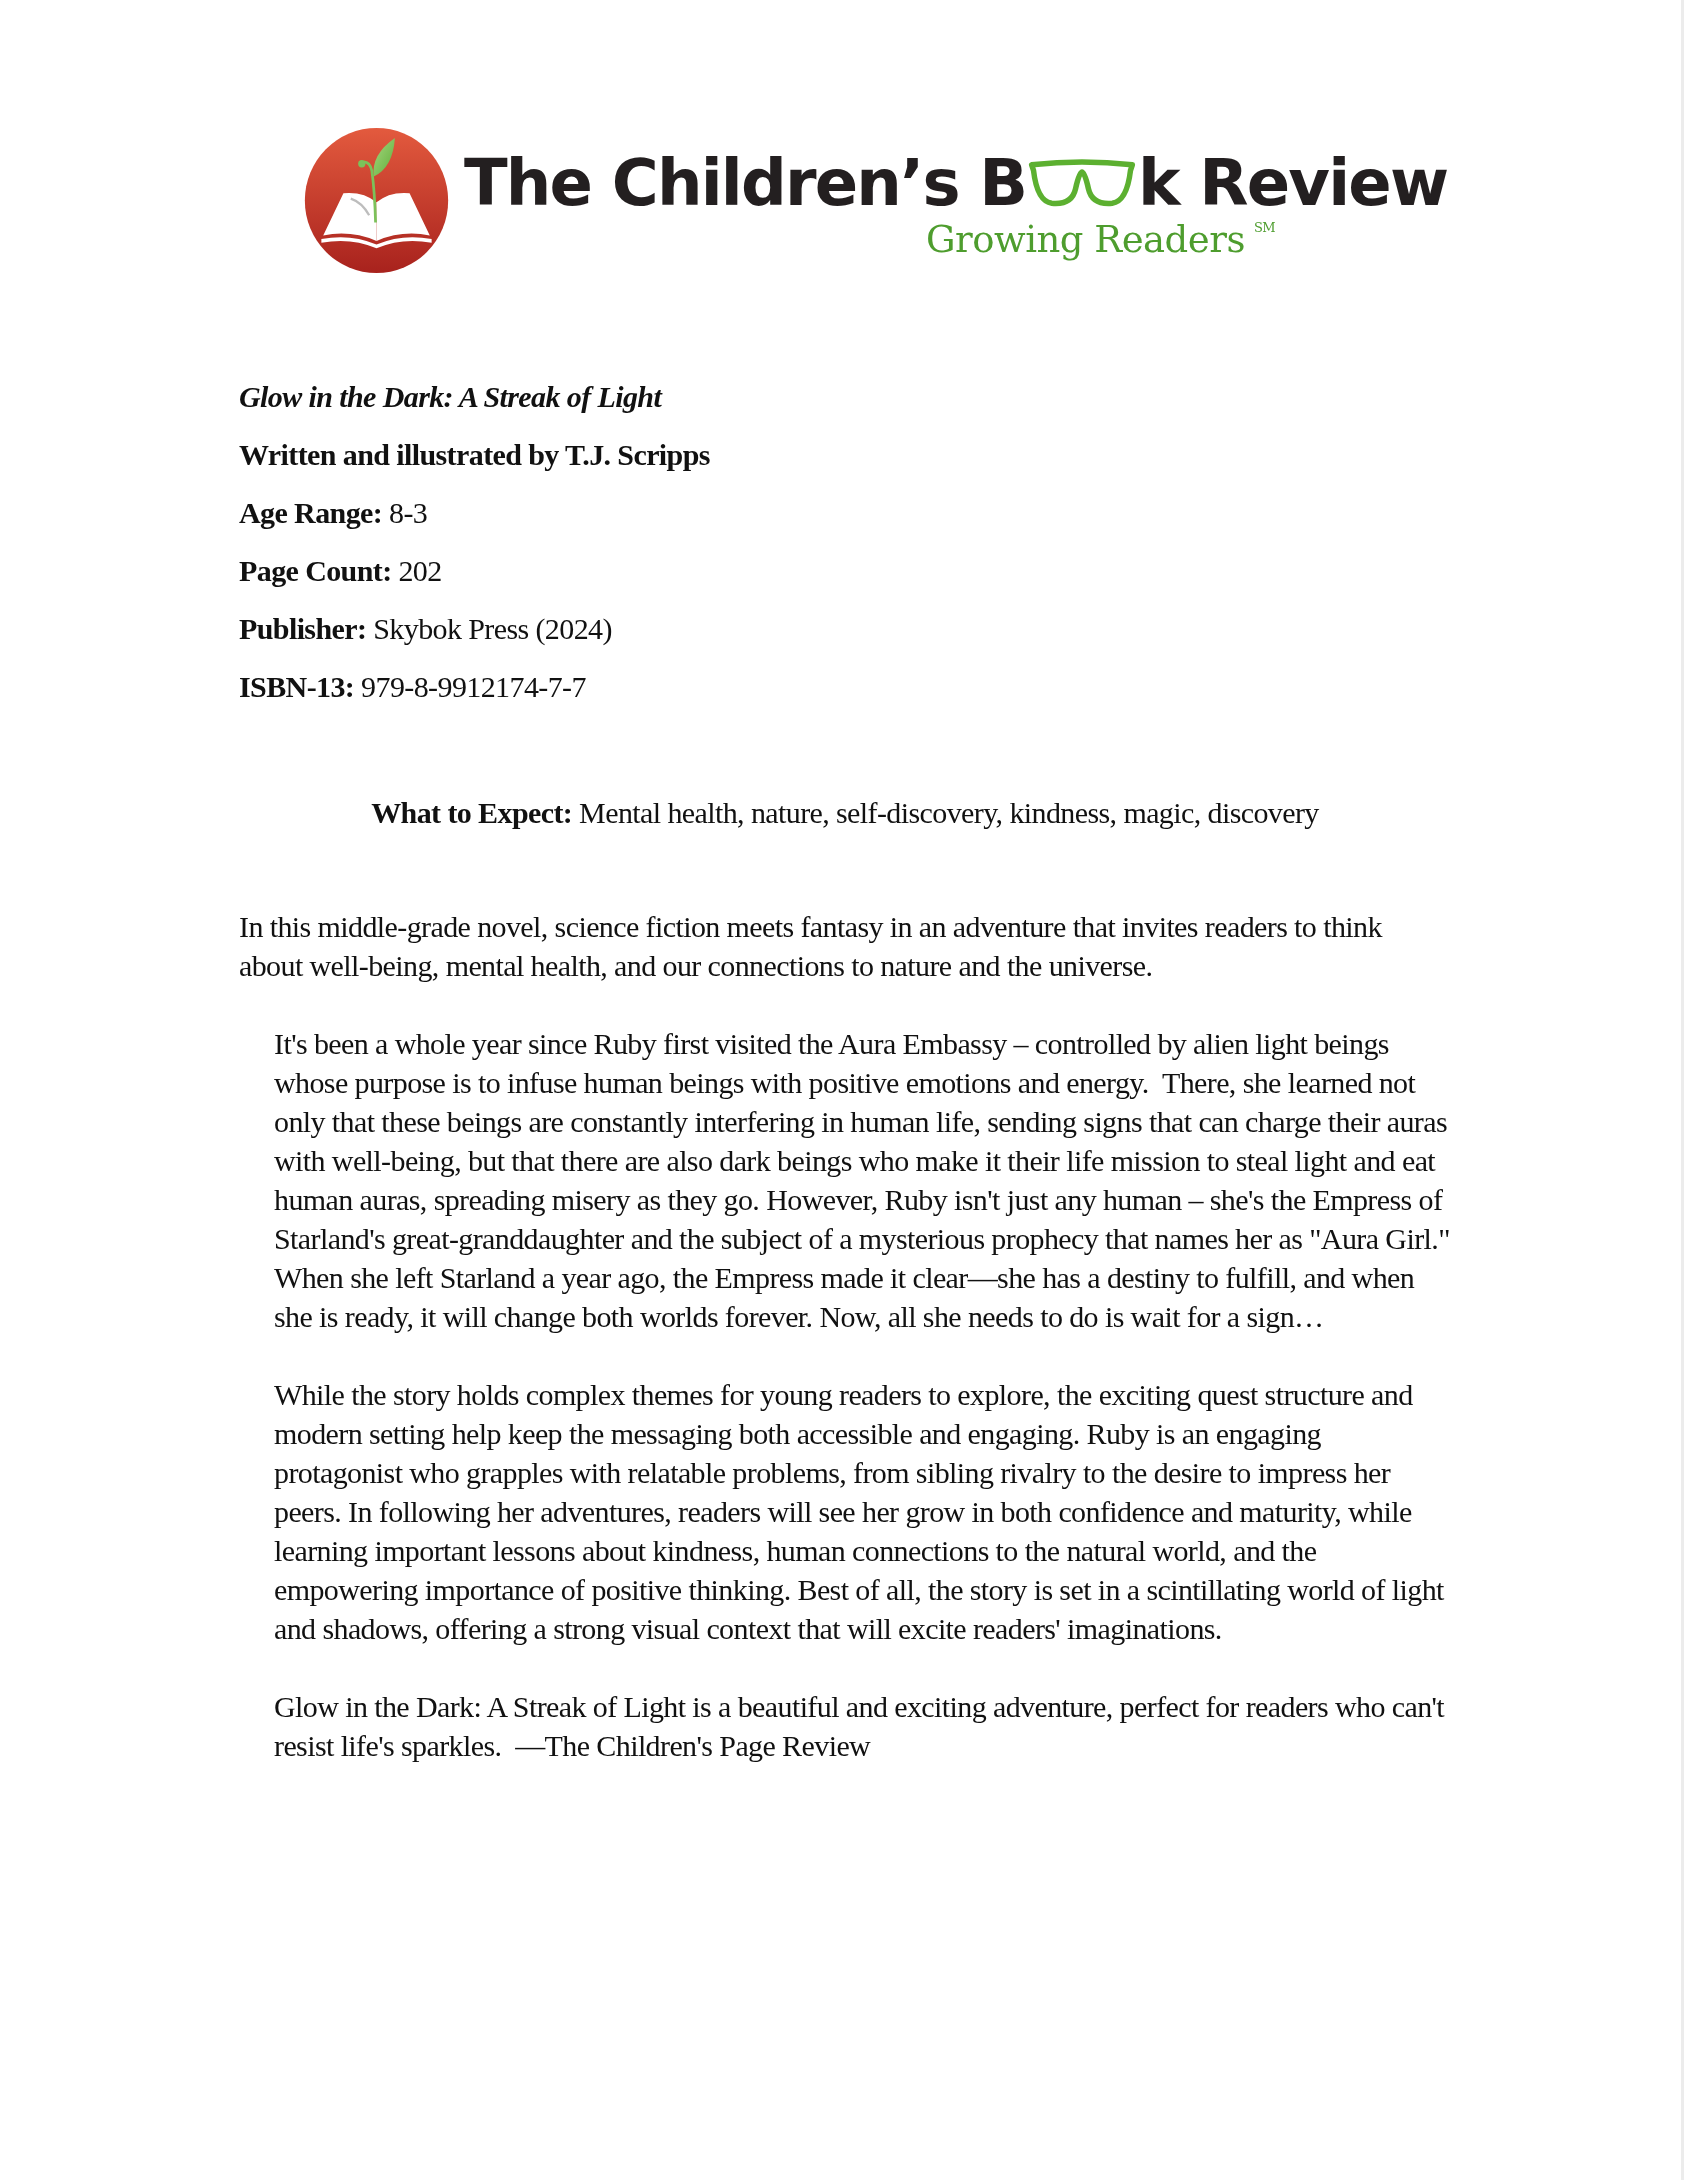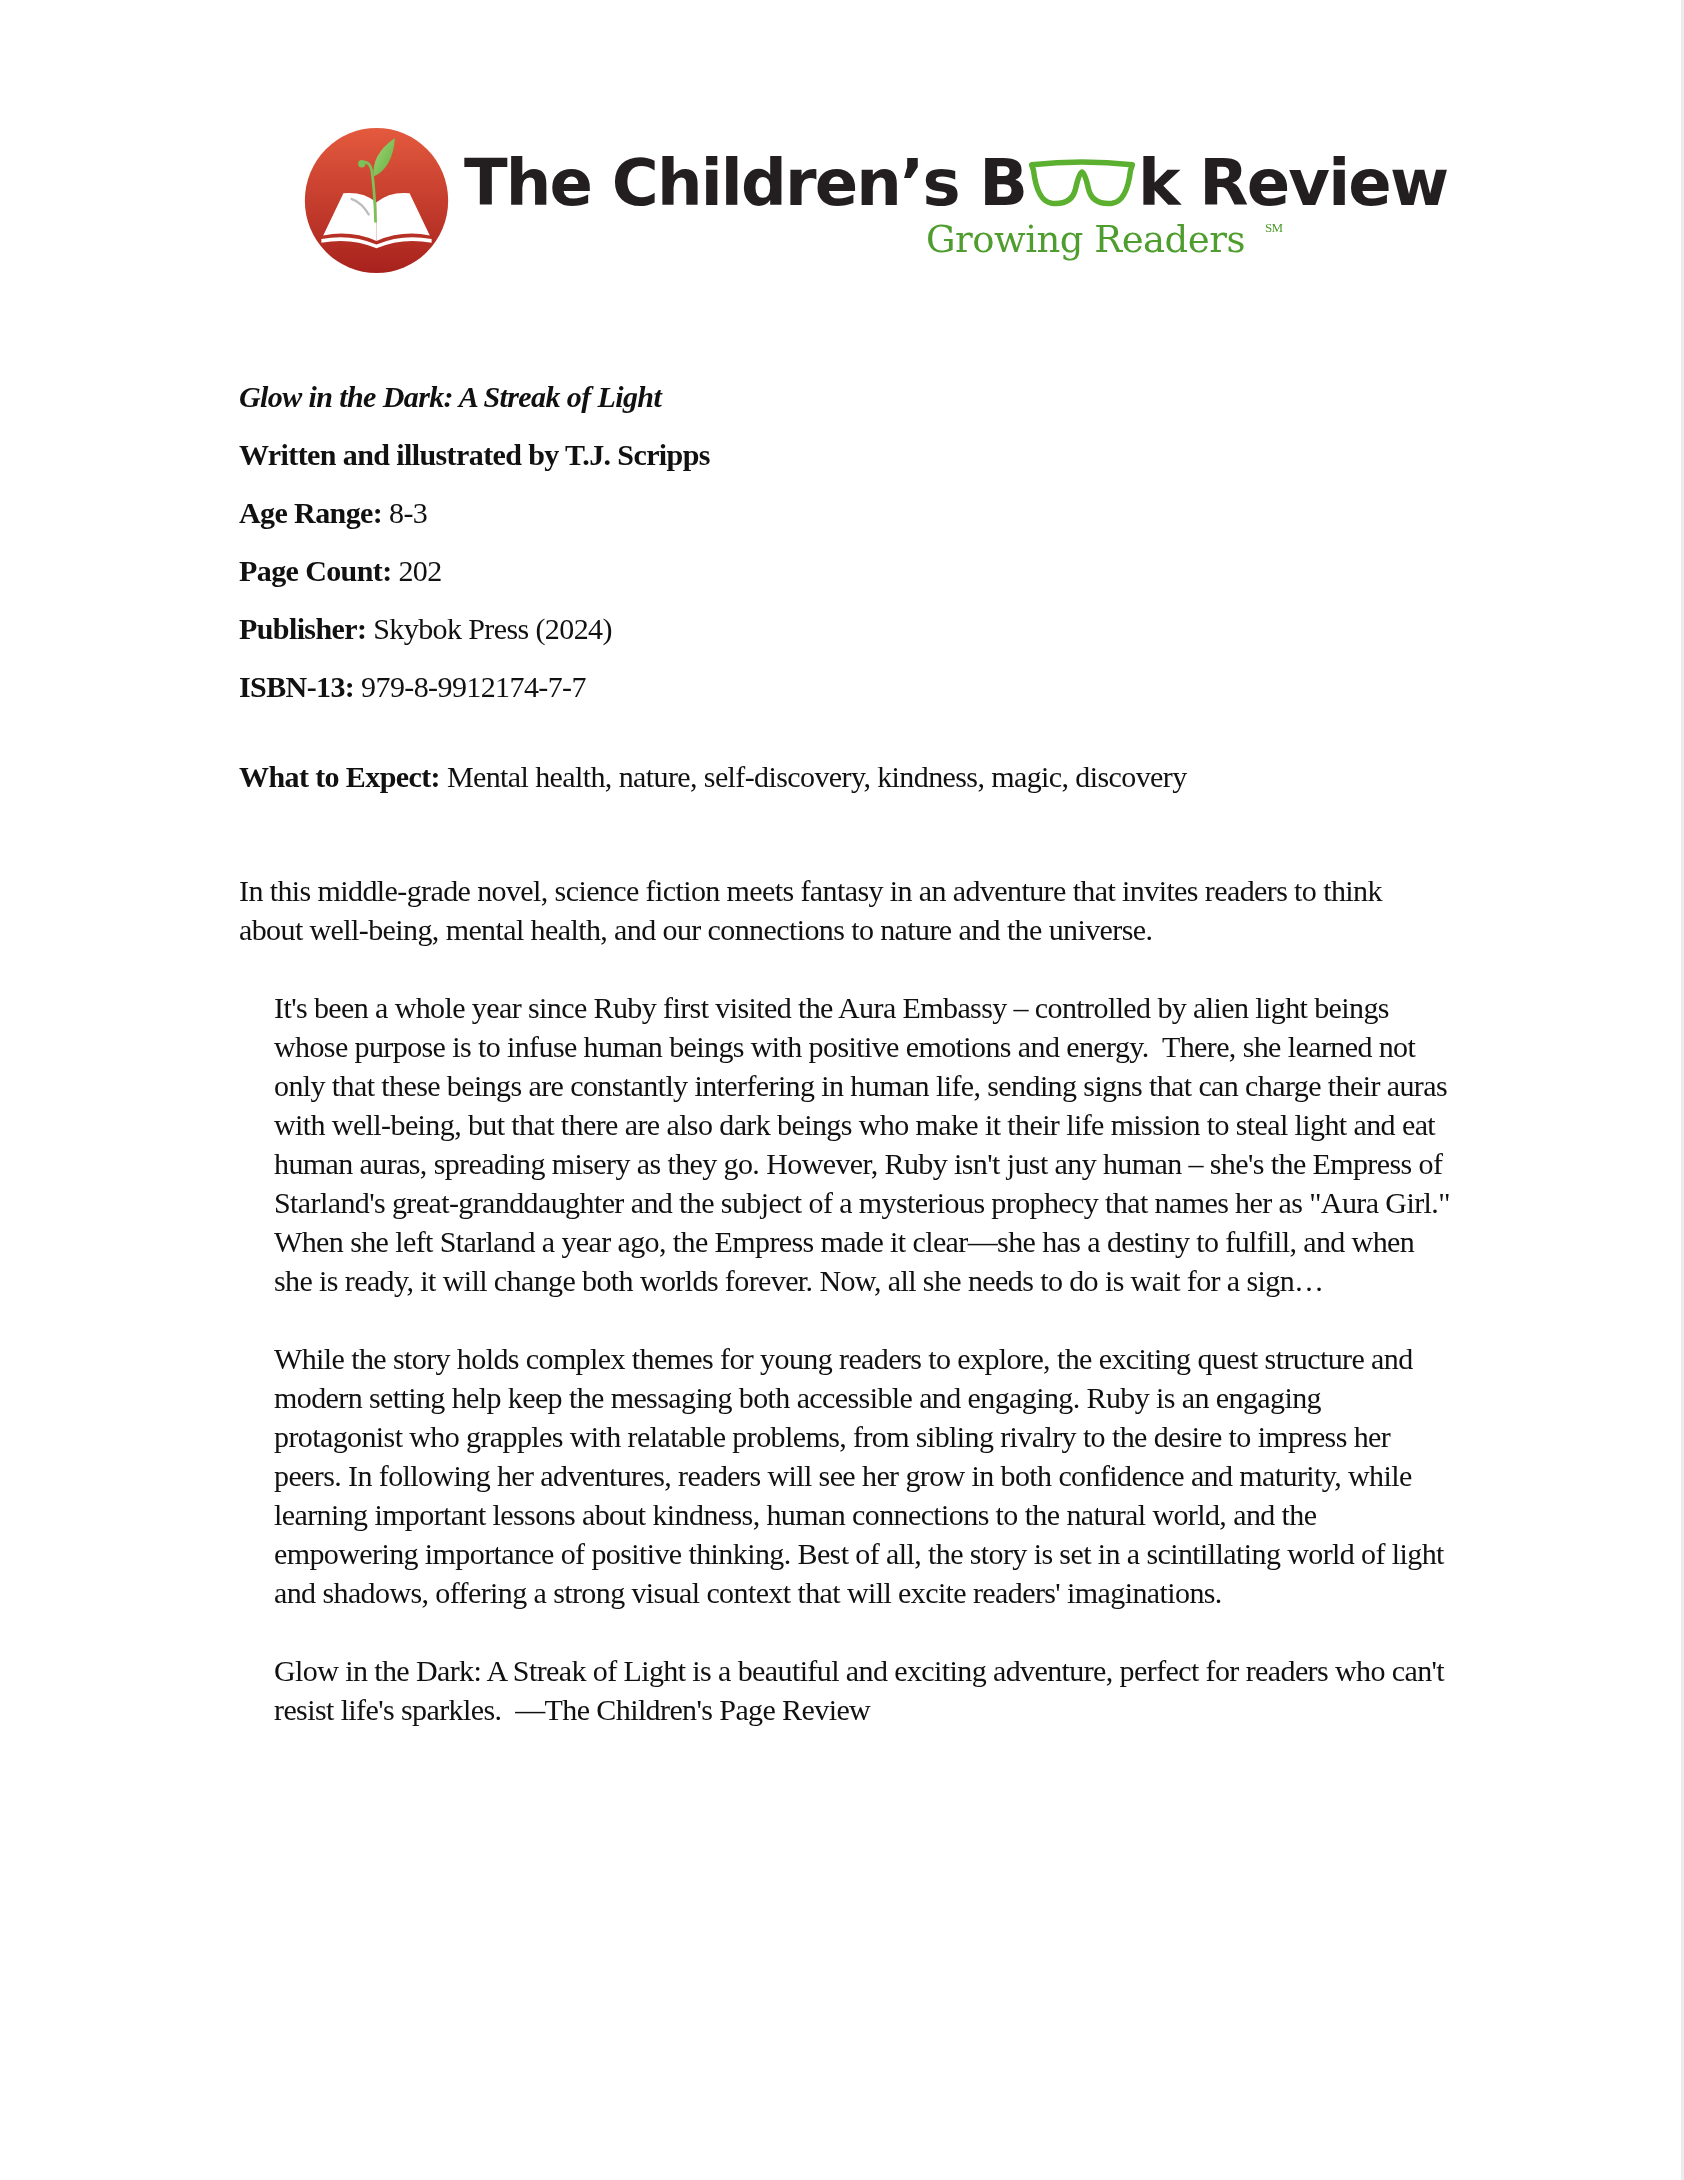--- a/index.html
+++ b/index.html
@@ -64,22 +64,21 @@
     font-family: "DejaVu Serif", "Liberation Serif", serif;
     font-size: 37px;
     color: #4e9d2e;
     white-space: nowrap;
     line-height: 1;
     letter-spacing: -0.5px;
   }
   .logo-tagline sup {
     font-size: 13px;
     vertical-align: 20px;
-    margin-left: 20px;
-    font-family: Liberation Serif, serif;
+    margin-left: 9px;
   }
   
   .content {
     position: absolute;
     left: 239px;
     top: 372px;
     width: 1212px;
     font-size: 30px;
     line-height: 39px;
     letter-spacing: -0.6px;
@@ -88,22 +87,23 @@
     margin: 0;
     height: 58px;
     line-height: 50px;
   }
   .meta-line b { font-weight: bold; }
   .title-line {
     font-weight: bold;
     font-style: italic;
   }
   .expect {
-    margin-top: 32px;
+    margin-top: 68px;
     line-height: 50px;
+    text-align: center;
   }
   .para {
     margin: 0;
   }
   .p1 { margin-top: 61px; }
   .para + .para { margin-top: 39px; margin-left: 35px; }
   .italic { }
 </style>
 </head>
 <body>

